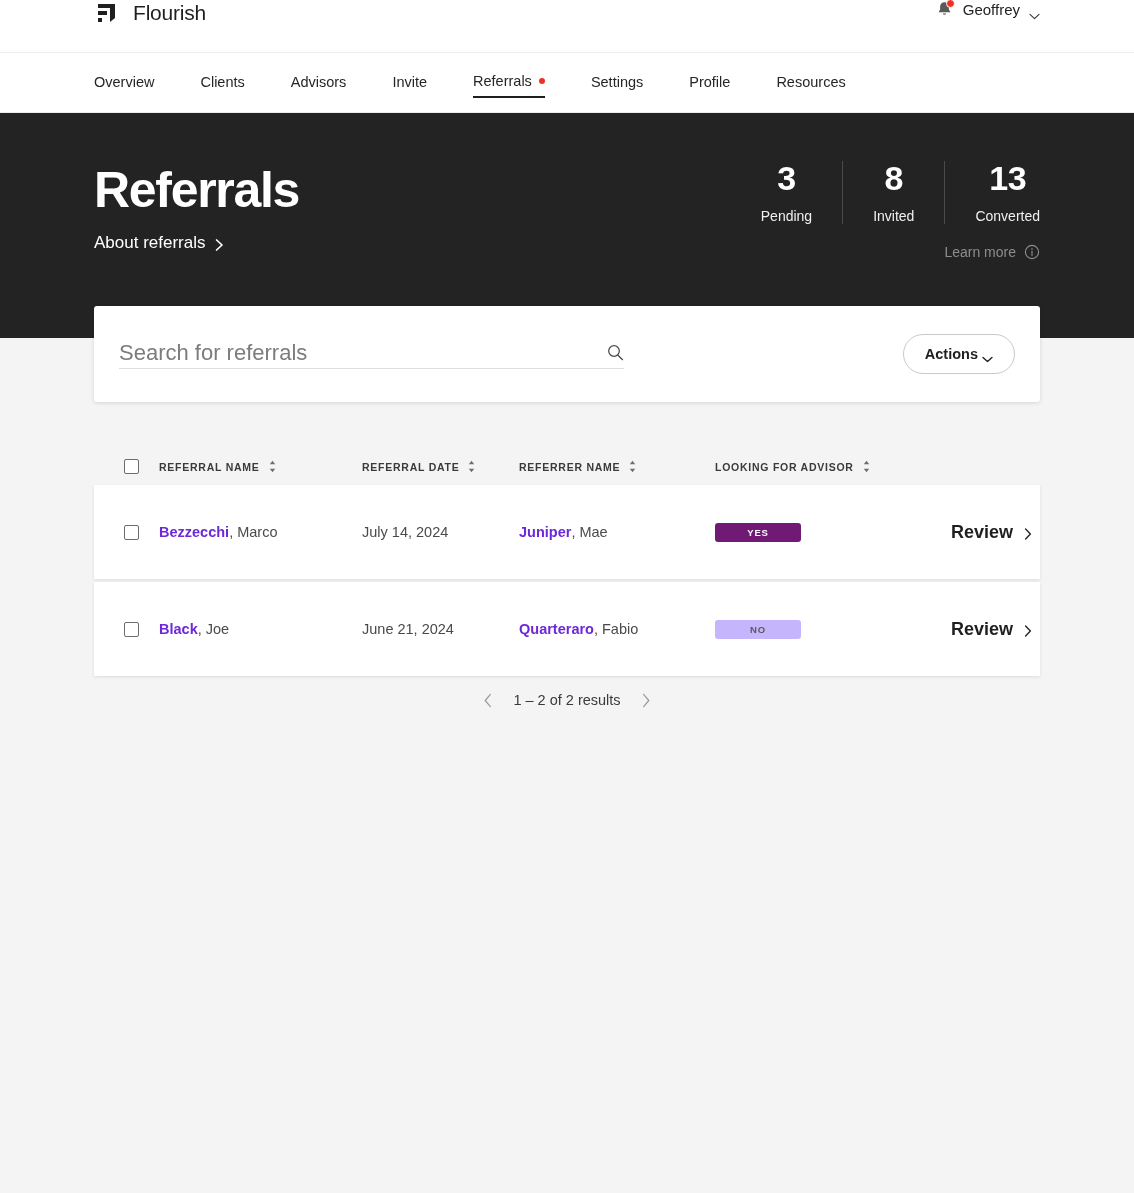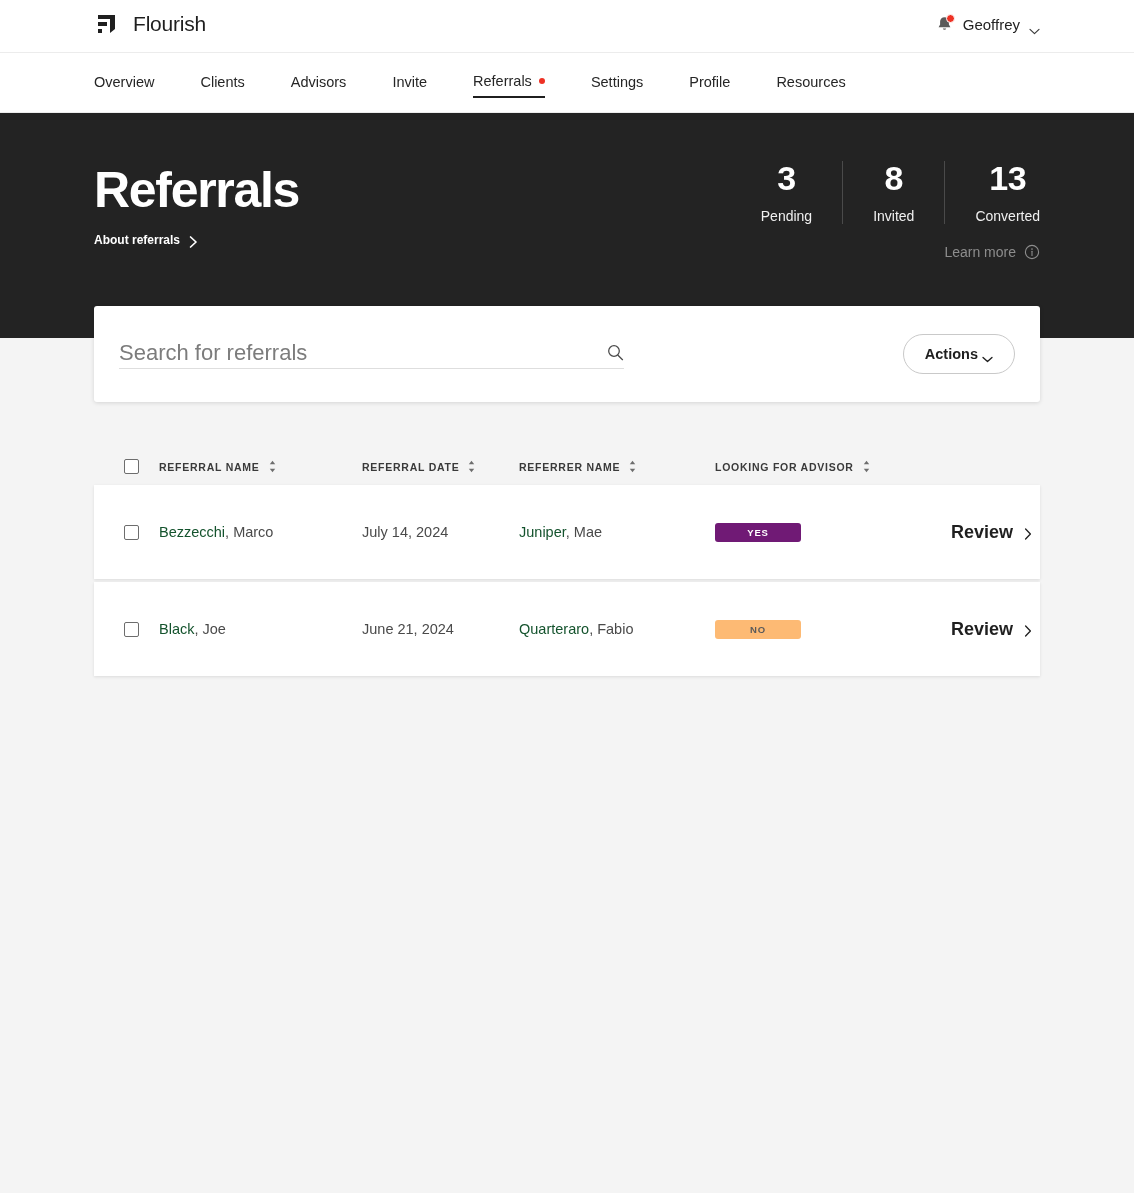--- a/index.html
+++ b/index.html
@@ -18,21 +18,21 @@
     height: 1193px;
     overflow: hidden;
     background: #f4f4f4;
   }
 
   
   .topbar {
     height: 53px;
     background: #ffffff;
     display: flex;
-    align-items: center;
+    align-items: flex-start;
     justify-content: space-between;
     padding: 0 94px 4px 94px;
     border-bottom: 1px solid #ececec;
   }
   .brand {
     display: flex;
     align-items: center;
     gap: 13px;
   }
   .brand-logo { width: 26px; height: 26px; display: block; }
@@ -114,23 +114,23 @@
     line-height: 1;
   }
   .hero-sub {
     margin-top: 18px;
     display: flex;
     align-items: center;
     gap: 9px;
     cursor: pointer;
   }
   .hero-sub-text {
-    font-size: 12px;
+    font-size: 17px;
     color: #ffffff;
-    font-weight: bold;
+    font-weight: normal;
   }
   .chev-right { width: 9px; height: 12px; display: block; }
 
   .hero-right {
     padding-top: 48px;
     display: flex;
     flex-direction: column;
     align-items: flex-end;
   }
   .stats { display: flex; align-items: stretch; }
@@ -256,35 +256,35 @@
   .row {
     display: flex;
     align-items: center;
     height: 94px;
     background: #ffffff;
     padding-left: 30px;
     box-shadow: 0 1px 3px rgba(0,0,0,0.10);
     margin-bottom: 3px;
   }
   .cell { font-size: 14.5px; color: #4a4a4a; }
-  .cell b { color: #14532d; font-weight: normal; }
+  .cell b { color: #6d28d9; font-weight: bold; }
 
   .badge {
     display: inline-flex;
     align-items: center;
     justify-content: center;
     width: 86px;
     height: 19px;
     border-radius: 3px;
     font-size: 9.5px;
     font-weight: bold;
     letter-spacing: 0.9px;
   }
   .badge-yes { background: #701a75; color: #ffffff; }
-  .badge-no  { background: #fdba74; color: #5a5a5a; }
+  .badge-no  { background: #c4b5fd; color: #5a5a5a; }
 
   .review {
     display: flex;
     align-items: center;
     gap: 11px;
     cursor: pointer;
   }
   .review-label { font-size: 18px; color: #1f1f1f; font-weight: bold; }
   .chev-right-dark { width: 8px; height: 12px; display: block; }
 
@@ -476,14 +476,27 @@
               <span class="review-label">Review</span>
               <span class="chev-right-dark"><svg viewBox="0 0 8 12" width="8" height="12" aria-hidden="true">
                   <path d="M1.6 1 L6.4 6 L1.6 11" fill="none" stroke="#1f1f1f" stroke-width="1.3" stroke-linecap="round" stroke-linejoin="round"></path>
                 </svg></span>
             </span>
           </div>
         </div>
       </div>
   </div>
 
+  <div class="pagination">
+    <span class="page-arrow">
+      <svg viewBox="0 0 10 15" width="10" height="15" aria-hidden="true">
+        <path d="M7.4 1.4 L2.2 7.5 L7.4 13.6" fill="none" stroke="#9a9a9a" stroke-width="1.2" stroke-linecap="round" stroke-linejoin="round"></path>
+      </svg>
+    </span>
+    <span class="page-text">1 – 2 of 2 results</span>
+    <span class="page-arrow">
+      <svg viewBox="0 0 10 15" width="10" height="15" aria-hidden="true">
+        <path d="M2.6 1.4 L7.8 7.5 L2.6 13.6" fill="none" stroke="#9a9a9a" stroke-width="1.2" stroke-linecap="round" stroke-linejoin="round"></path>
+      </svg>
+    </span>
+  </div>
 
 </div>
 
 </body></html>

